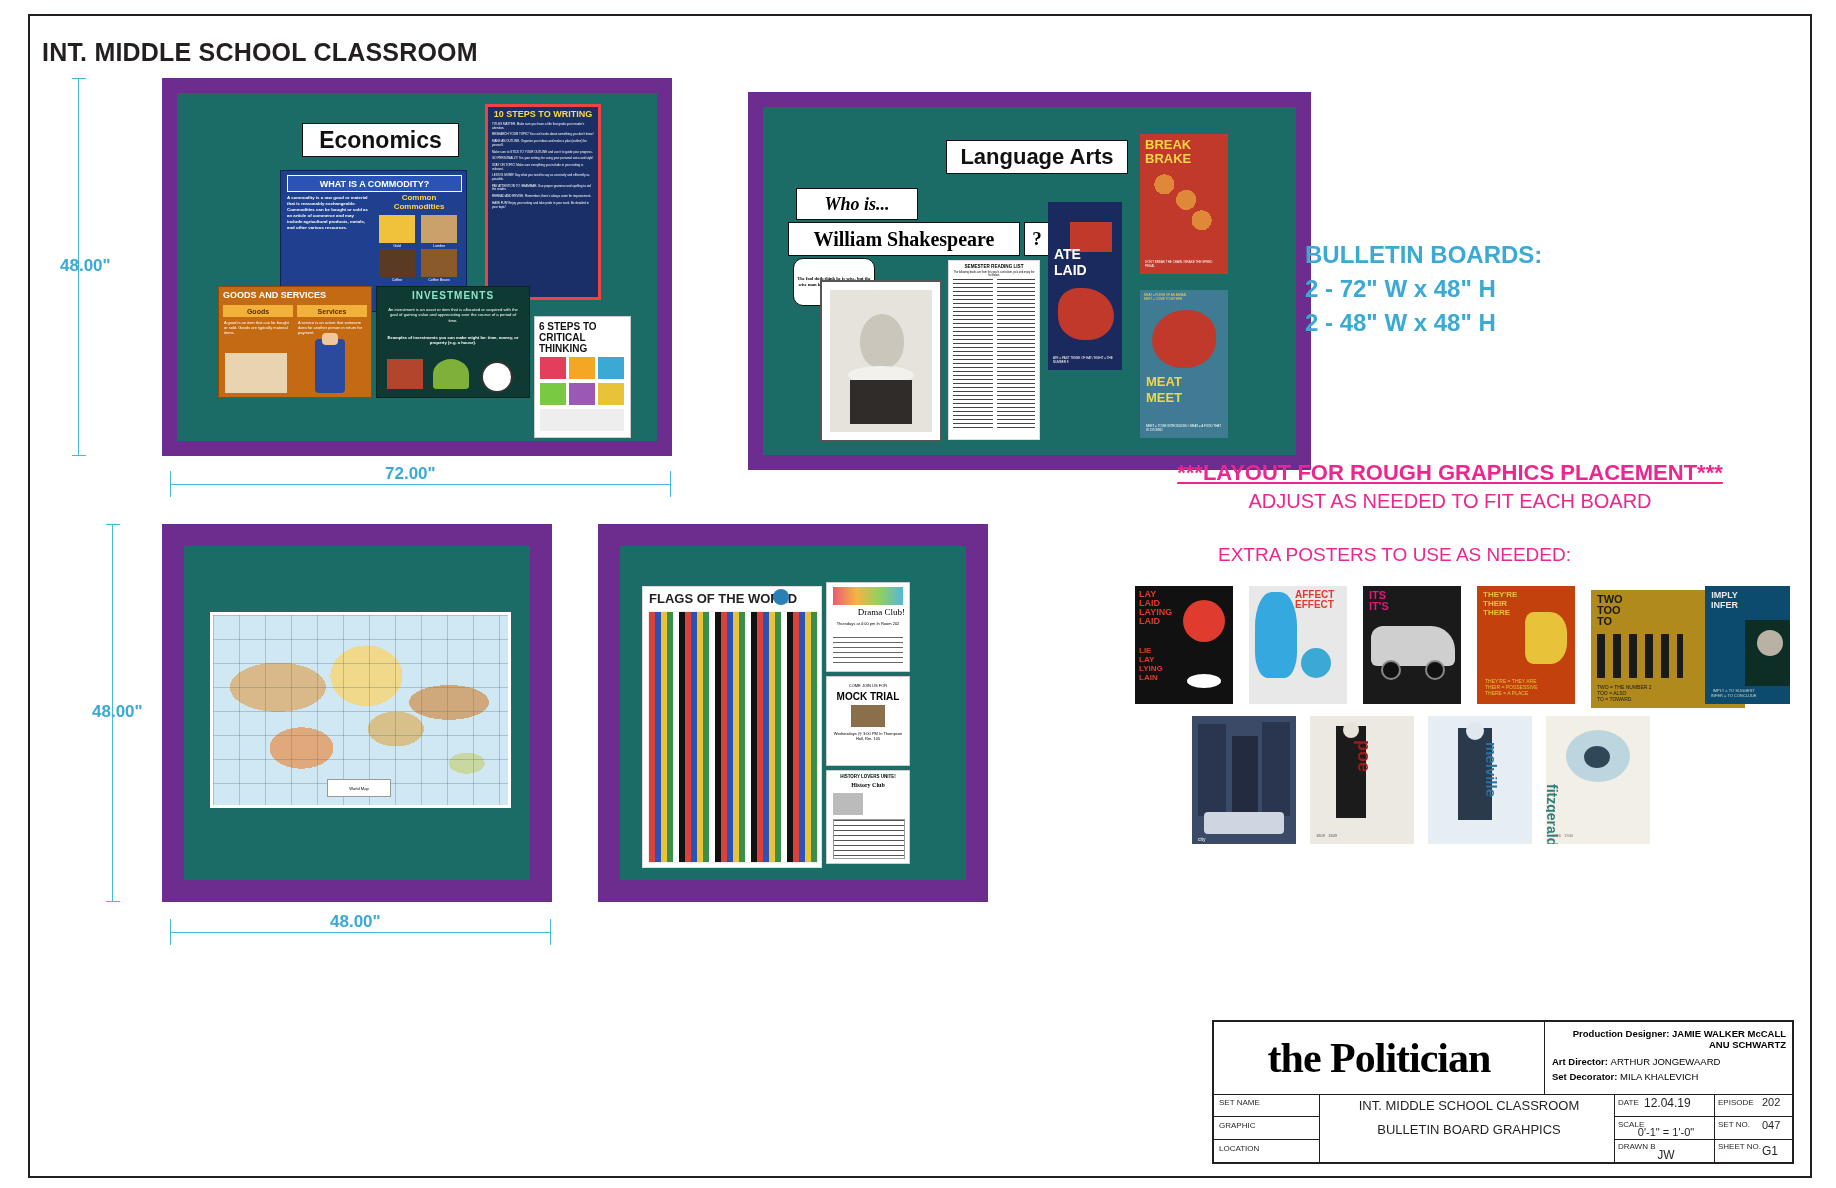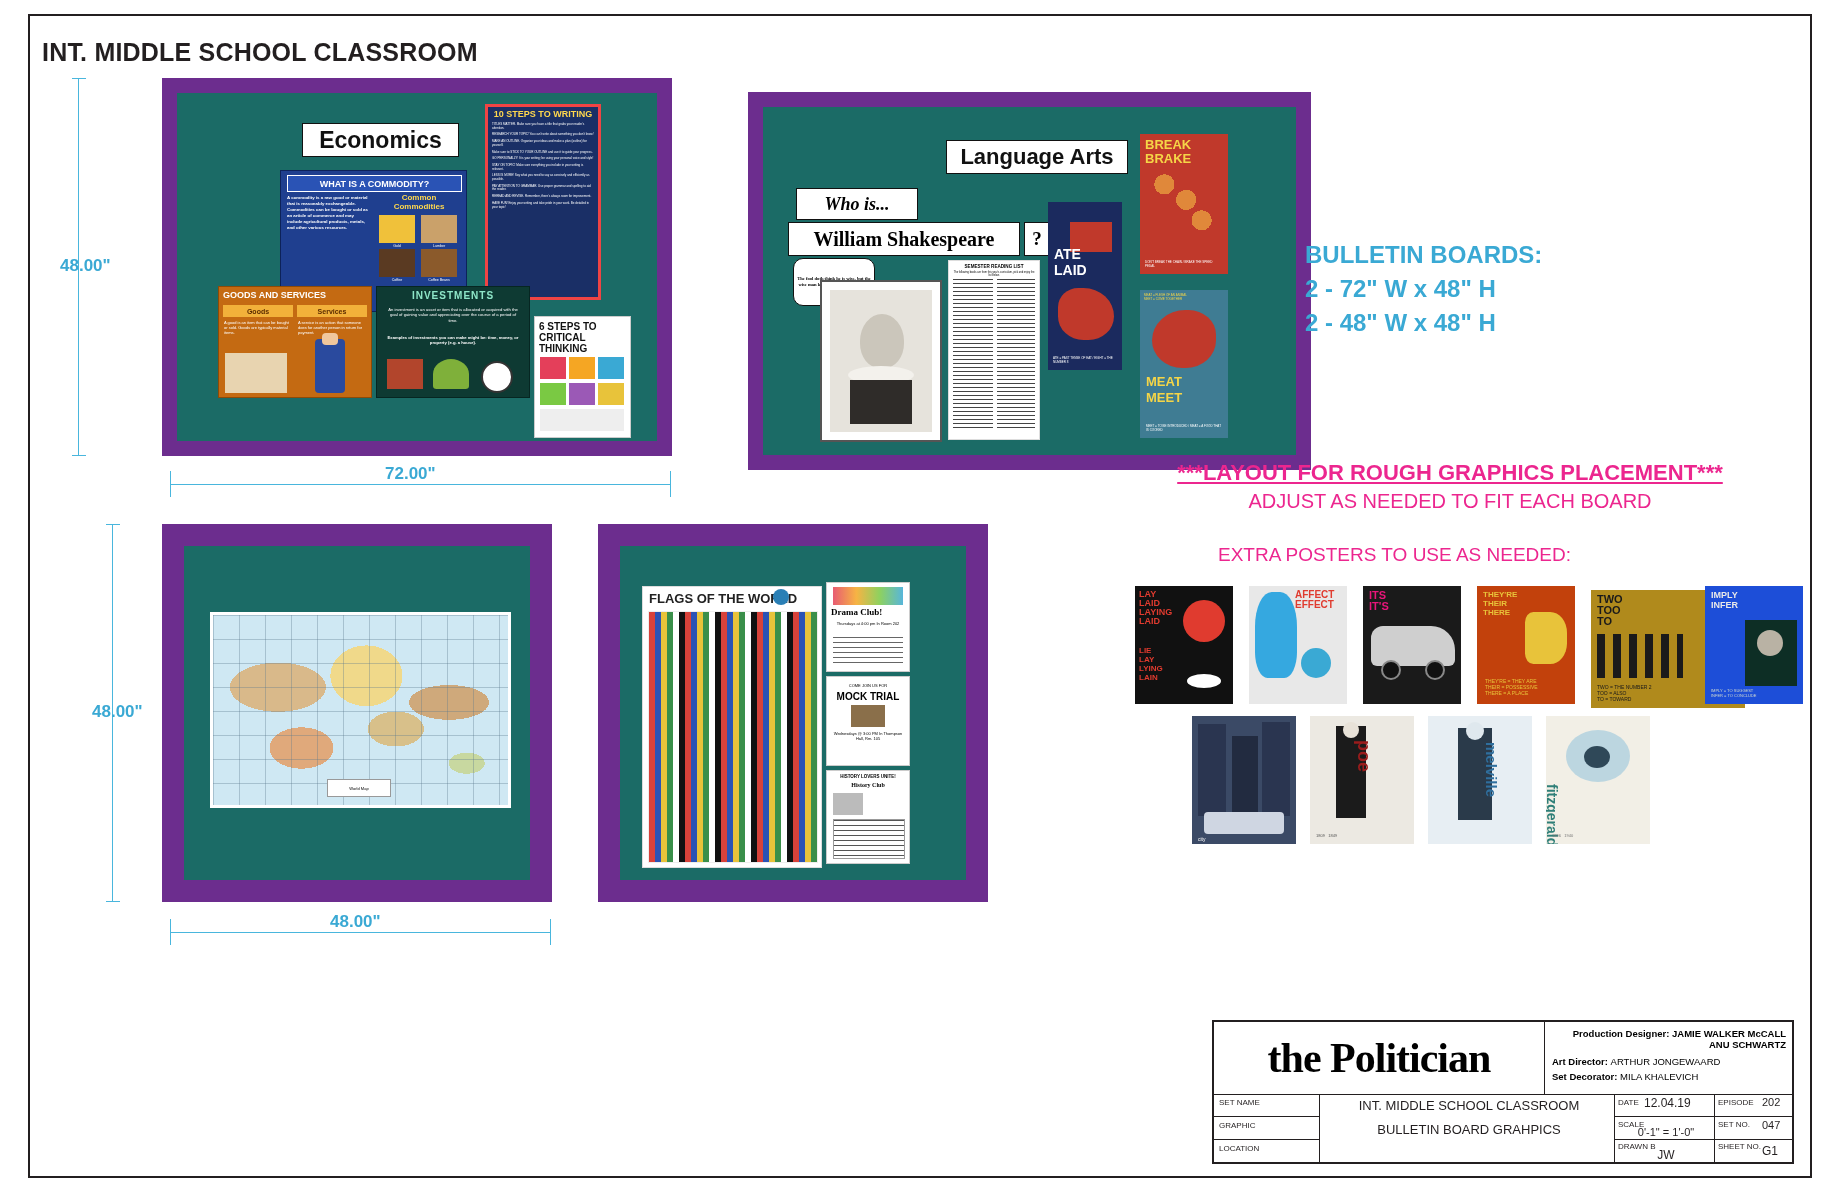--- a/index.html
+++ b/index.html
@@ -198,21 +198,21 @@
       <div style="position:absolute;left:130px;top:2px;width:16px;height:16px;border-radius:50%;background:#2a7fb5;"></div>
       <div style="position:absolute;left:5px;top:24px;width:168px;height:250px;background:
         repeating-linear-gradient(to right, #d8423a 0 6px, #2a53b5 6px 12px, #e8c33a 12px 18px, #3a8f4a 18px 24px, #ffffff 24px 30px, #111 30px 36px),
         repeating-linear-gradient(to bottom, rgba(255,255,255,.0) 0 8px, rgba(255,255,255,1) 8px 10px);
         border:1px solid #eee;"></div>
     </div>
 
     <div style="position:absolute;left:228px;top:58px;width:82px;height:88px;background:#fff;border:1px solid #ccc;">
       <div style="position:absolute;left:6px;top:4px;width:70px;height:18px;background:
         linear-gradient(90deg,#e43f5a,#f5a623,#7ac943,#3aa9d4);opacity:.85;"></div>
-      <div style="position:absolute;left:4px;top:24px;width:74px;text-align:left;font-family:'Liberation Serif',serif;font-size:9px;font-weight:bold;">Drama Club!</div>
+      <div style="position:absolute;left:4px;top:24px;width:74px;text-align:right;font-family:'Liberation Serif',serif;font-size:9px;font-weight:normal;">Drama Club!</div>
       <div style="position:absolute;left:4px;top:38px;width:74px;text-align:center;font-size:4px;line-height:5px;">Thursdays at 4:00 pm In Room 202</div>
       <div style="position:absolute;left:6px;bottom:6px;width:70px;height:28px;background:repeating-linear-gradient(#666 0 1px,transparent 1px 5px);"></div>
     </div>
 
     <div style="position:absolute;left:228px;top:152px;width:82px;height:88px;background:#fff;border:1px solid #ccc;">
       <div style="position:absolute;left:4px;top:6px;width:74px;text-align:center;font-size:4px;">COME JOIN US FOR</div>
       <div style="position:absolute;left:4px;top:14px;width:74px;text-align:center;font-size:10px;font-weight:bold;">MOCK TRIAL</div>
       <div style="position:absolute;left:24px;top:28px;width:34px;height:22px;background:#8a6f4a;"></div>
       <div style="position:absolute;left:4px;top:54px;width:74px;text-align:center;font-size:4px;line-height:5px;">Wednesdays @ 3:00 PM In Thompson Hall, Rm. 105</div>
     </div>
@@ -277,21 +277,21 @@
     <div class="poster" style="left:342px;top:0;width:98px;height:118px;background:#c2410c;">
       <div style="position:absolute;left:6px;top:4px;color:#e8c33a;font-size:8px;font-weight:bold;line-height:9px;">THEY'RE<br>THEIR<br>THERE</div>
       <div style="position:absolute;left:48px;top:26px;width:42px;height:52px;background:#e8c33a;border-radius:20% 40% 40% 20%;"></div>
       <div style="position:absolute;left:8px;bottom:8px;color:#e8c33a;font-size:5px;line-height:6px;">THEY'RE = THEY ARE<br>THEIR = POSSESSIVE<br>THERE = A PLACE</div>
     </div>
     <div class="poster" style="left:456px;top:4px;width:110px;height:118px;background:#b08a1c;padding-left:44px;">
       <div style="position:absolute;left:6px;top:4px;color:#1a1a1a;font-size:11px;font-weight:bold;line-height:11px;">TWO<br>TOO<br>TO</div>
       <div style="position:absolute;left:6px;top:44px;width:86px;height:44px;background:repeating-linear-gradient(90deg,#1a1a1a 0 8px,transparent 8px 16px);"></div>
       <div style="position:absolute;left:6px;bottom:6px;color:#1a1a1a;font-size:5px;line-height:6px;">TWO = THE NUMBER 2<br>TOO = ALSO<br>TO = TOWARD</div>
     </div>
-    <div class="poster" style="left:570px;top:0;width:98px;height:118px;background:#1d4ed8;">
+    <div class="poster" style="left:570px;top:0;width:85px;height:118px;background:#0c4a6e;text-align:center;">
       <div style="position:absolute;left:6px;top:4px;color:#e8e8e8;font-size:9px;font-weight:bold;line-height:10px;">IMPLY<br>INFER</div>
       <div style="position:absolute;left:40px;top:34px;width:52px;height:66px;background:#0d2e25;"></div>
       <div style="position:absolute;left:52px;top:44px;width:26px;height:26px;background:#b9b2a4;border-radius:50%;"></div>
       <div style="position:absolute;left:6px;bottom:6px;color:#cfd8cf;font-size:4px;line-height:5px;">IMPLY = TO SUGGEST<br>INFER = TO CONCLUDE</div>
     </div>
   </div>
 
   <div style="position:absolute;left:1162px;top:700px;width:615px;height:130px;">
     <div class="poster" style="left:0;top:0;width:104px;height:128px;background:#3b4a66;">
       <div style="position:absolute;left:6px;top:8px;width:28px;height:92px;background:#2a3550;"></div>

